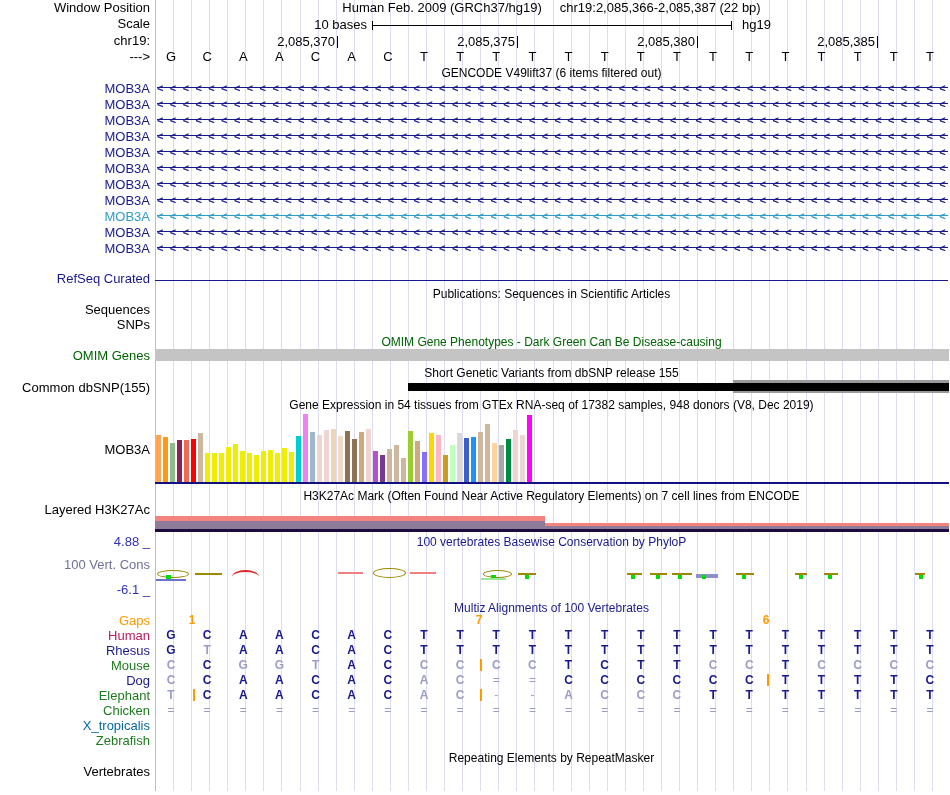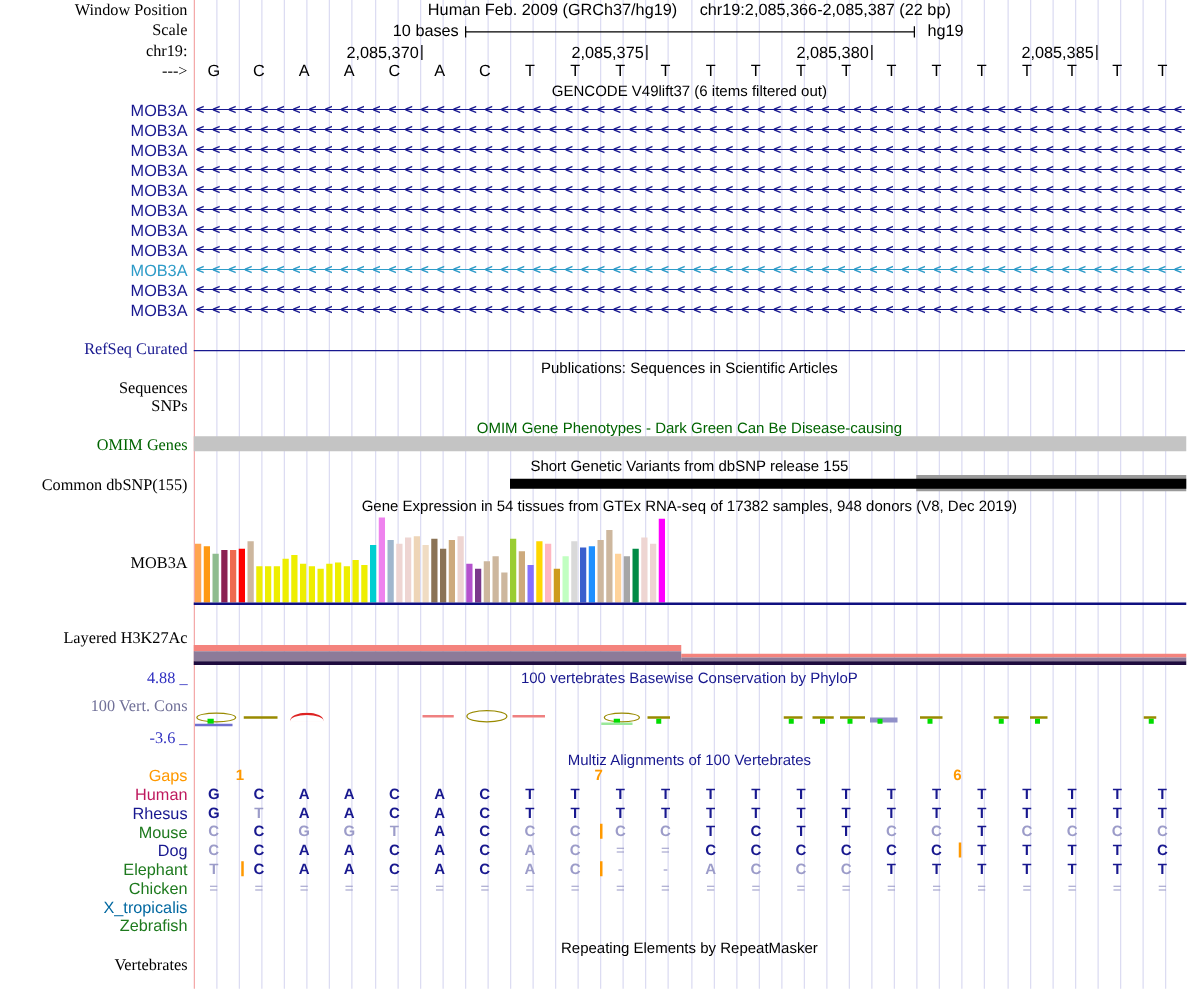--- a/index.html
+++ b/index.html
@@ -1,21 +1,21 @@
 <!DOCTYPE html>
 <html><head>
 <meta charset="utf-8">
 <style>
   html,body{margin:0;padding:0;background:#fff;}
   #browser{
     position:relative;width:950px;height:795px;background:#fff;overflow:hidden;
     font-family:"Liberation Sans","DejaVu Sans",sans-serif;font-size:13px;color:#000;
   }
   .abs{position:absolute;white-space:nowrap;}
-  .llabel{position:absolute;right:800px;white-space:nowrap;text-align:right;line-height:14px;font-family:Liberation Serif, serif;}
+  .llabel{position:absolute;right:800px;white-space:nowrap;text-align:right;line-height:14px;}
   .ctitle{position:absolute;left:155px;width:793px;text-align:center;font-size:12px;line-height:14px;}
   .navy{color:#18188f;}
   .green{color:#006400;}
   .blue{color:#3030c0;}
   .consgray{color:#707098;}
   .gridline{position:absolute;top:0;width:1px;height:791px;background:#dcdcf2;}
   .pinkline{position:absolute;top:0;width:1px;height:791px;background:#f4a9a9;}
   .gene-row{position:absolute;left:157px;width:791px;height:12px;overflow:hidden;
     font-size:11px;font-weight:bold;line-height:12px;letter-spacing:6.4px;}
   .tickline{position:absolute;width:1px;background:#000;}
@@ -99,26 +99,27 @@
   <div class="ctitle green" style="top:335px">OMIM Gene Phenotypes - Dark Green Can Be Disease-causing</div>
   <div class="abs" style="top:349px;left:155px;width:794px;height:12px;background:#c4c4c4"></div>
   <div class="llabel green" style="top:349px">OMIM Genes</div>
 
   <div class="ctitle" style="top:366px">Short Genetic Variants from dbSNP release 155</div>
   <div class="llabel" style="top:381px">Common dbSNP(155)</div>
 
   <div class="ctitle" style="top:398px">Gene Expression in 54 tissues from GTEx RNA-seq of 17382 samples, 948 donors (V8, Dec 2019)</div>
   <div class="llabel" style="top:443px">MOB3A</div>
 
+  <div class="ctitle" style="top:489px">H3K27Ac Mark (Often Found Near Active Regulatory Elements) on 7 cell lines from ENCODE</div>
   <div class="llabel" style="top:503px">Layered H3K27Ac</div>
 
   <div class="ctitle navy" style="top:535px">100 vertebrates Basewise Conservation by PhyloP</div>
   <div class="llabel blue" style="top:535px">4.88 _</div>
   <div class="llabel consgray" style="top:558px">100 Vert. Cons</div>
-  <div class="llabel blue" style="top:583px">-3.6 _</div>
+  <div class="llabel blue" style="top:583px">-6.1 _</div>
 
   <div class="ctitle navy" style="top:601px">Multiz Alignments of 100 Vertebrates</div>
 
   <div class="ctitle" style="top:751px">Repeating Elements by RepeatMasker</div>
   <div class="llabel" style="top:765px">Vertebrates</div>
 
   <div id="generated">
       <div class="abs" style="top: 34px; right: 615px; text-align: right;">2,085,370</div>
       <div class="abs" style="top: 36px; left: 337px; width: 1px; height: 12px; background: rgb(0, 0, 0);"></div>
       <div class="abs" style="top: 34px; right: 435px; text-align: right;">2,085,375</div>

